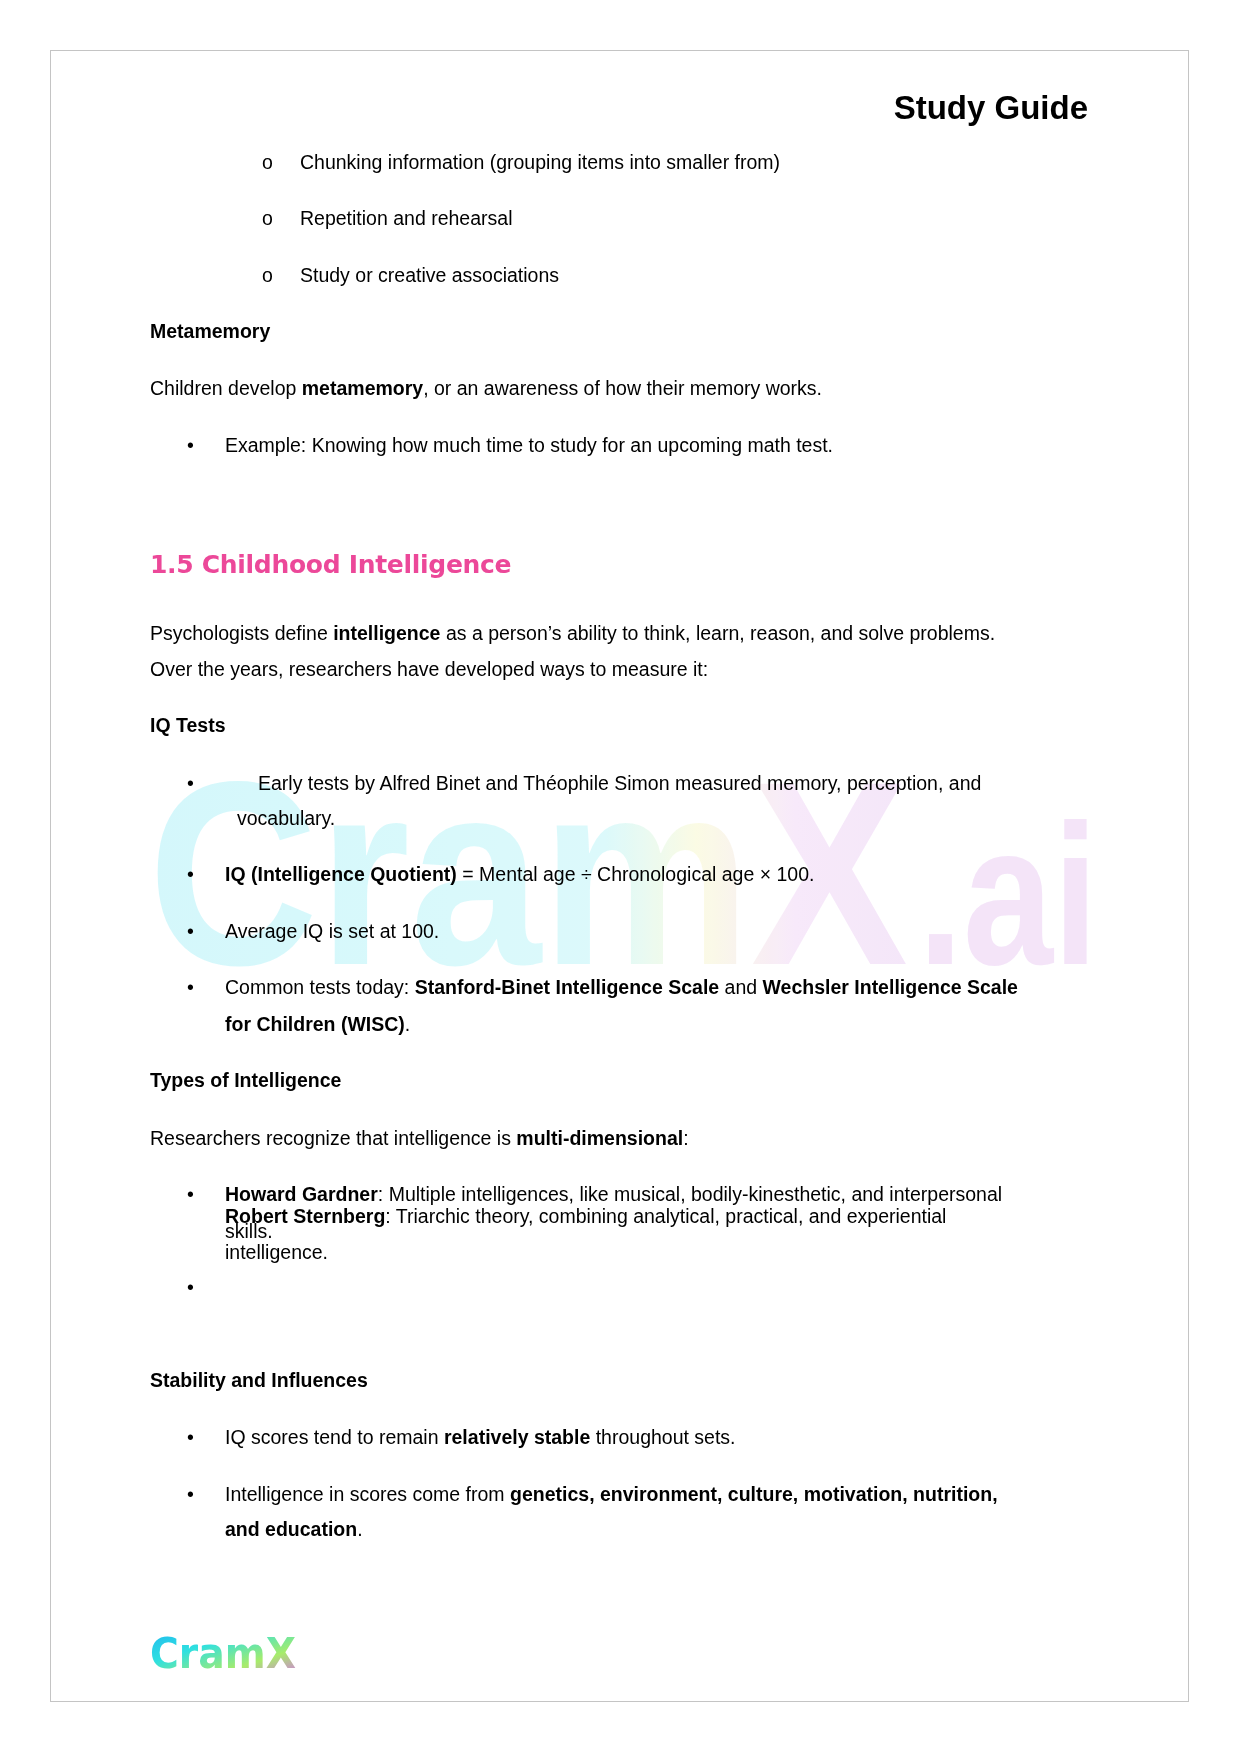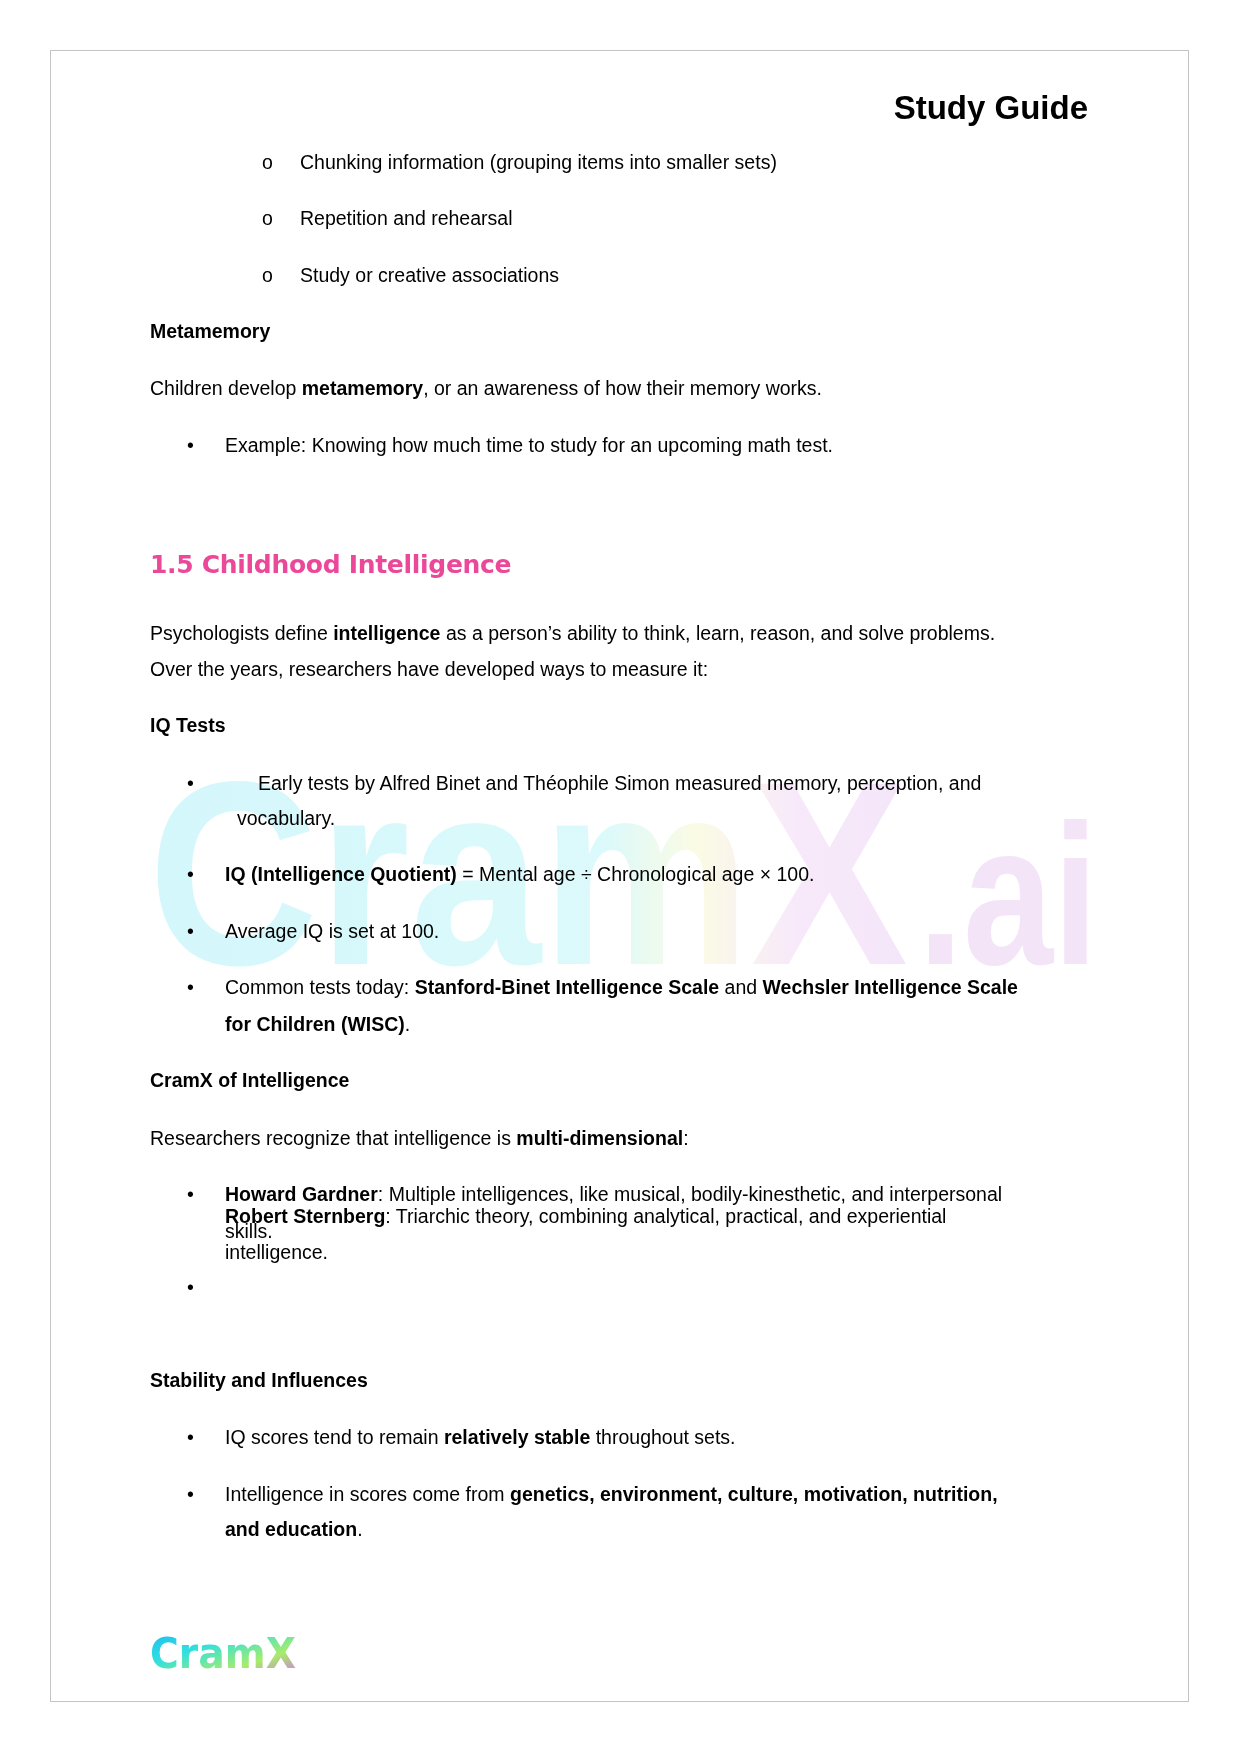--- a/index.html
+++ b/index.html
@@ -32,21 +32,21 @@
       <stop offset="1" stop-color="#f3e2f8"></stop>
     </linearGradient>
   </defs>
   <text x="0" y="212" font-family="Liberation Sans, sans-serif" font-weight="bold" font-size="262" fill="url(#wmGrad)" opacity="0.85" textLength="760" lengthAdjust="spacingAndGlyphs">CramX</text>
   <text x="770" y="212" font-family="Liberation Sans, sans-serif" font-weight="bold" font-size="200" fill="#f3e2f8" opacity="0.9" textLength="180" lengthAdjust="spacingAndGlyphs">.ai</text>
 </svg>
 
 <div class="title">Study Guide</div>
 
 <span class="marker" style="left:262px; top:162px;">o</span>
-<div class="line" style="left:300px; top:162px;">Chunking information (grouping items into smaller sets)</div>
+<div class="line" style="left:300px; top:162px;">Chunking information (grouping items into smaller from)</div>
 <span class="marker" style="left:262px; top:218px;">o</span>
 <div class="line" style="left:300px; top:218px;">Repetition and rehearsal</div>
 <span class="marker" style="left:262px; top:275px;">o</span>
 <div class="line" style="left:300px; top:275px;">Study or creative associations</div>
 
 <div class="line subhead" style="left:150px; top:331px;">Metamemory</div>
 <div class="line" style="left:150px; top:388px;"><span>Children develop </span><b>metamemory</b><span>, or an awareness of how their memory works.</span></div>
 <span class="marker" style="left:187px; top:445px;">•</span>
 <div class="line" style="left:225px; top:445px;">Example: Knowing how much time to study for an upcoming math test.</div>
 
@@ -64,21 +64,21 @@
 <span class="marker" style="left:187px; top:874px;">•</span>
 <div class="line" style="left:225px; top:874px;"><b>IQ (Intelligence Quotient)</b><span> = Mental age ÷ Chronological age × 100.</span></div>
 
 <span class="marker" style="left:187px; top:931px;">•</span>
 <div class="line" style="left:225px; top:931px;">Average IQ is set at 100.</div>
 
 <span class="marker" style="left:187px; top:987px;">•</span>
 <div class="line" style="left:225px; top:987px;"><span>Common tests today: </span><b>Stanford-Binet Intelligence Scale</b><span> and </span><b>Wechsler Intelligence Scale</b></div>
 <div class="line" style="left:225px; top:1024px;"><b>for Children (WISC)</b><span>.</span></div>
 
-<div class="line subhead" style="left:150px; top:1080px;">CramX of Intelligence</div>
+<div class="line subhead" style="left:150px; top:1080px;">Types of Intelligence</div>
 <div class="line" style="left:150px; top:1138px;"><span>Researchers recognize that intelligence is </span><b>multi-dimensional</b><span>:</span></div>
 
 <span class="marker" style="left:187px; top:1194px;">•</span>
 <div class="line" style="left:225px; top:1194px;"><b>Howard Gardner</b><span>: Multiple intelligences, like musical, bodily-kinesthetic, and interpersonal</span></div>
 <div class="line" style="left:225px; top:1231px;">skills.</div>
 
 <span class="marker" style="left:187px; top:1287px;">•</span>
 <div class="line" style="left:225px; top:1216px;"><b>Robert Sternberg</b><span>: Triarchic theory, combining analytical, practical, and experiential</span></div>
 <div class="line" style="left:225px; top:1252px;">intelligence.</div>
 

